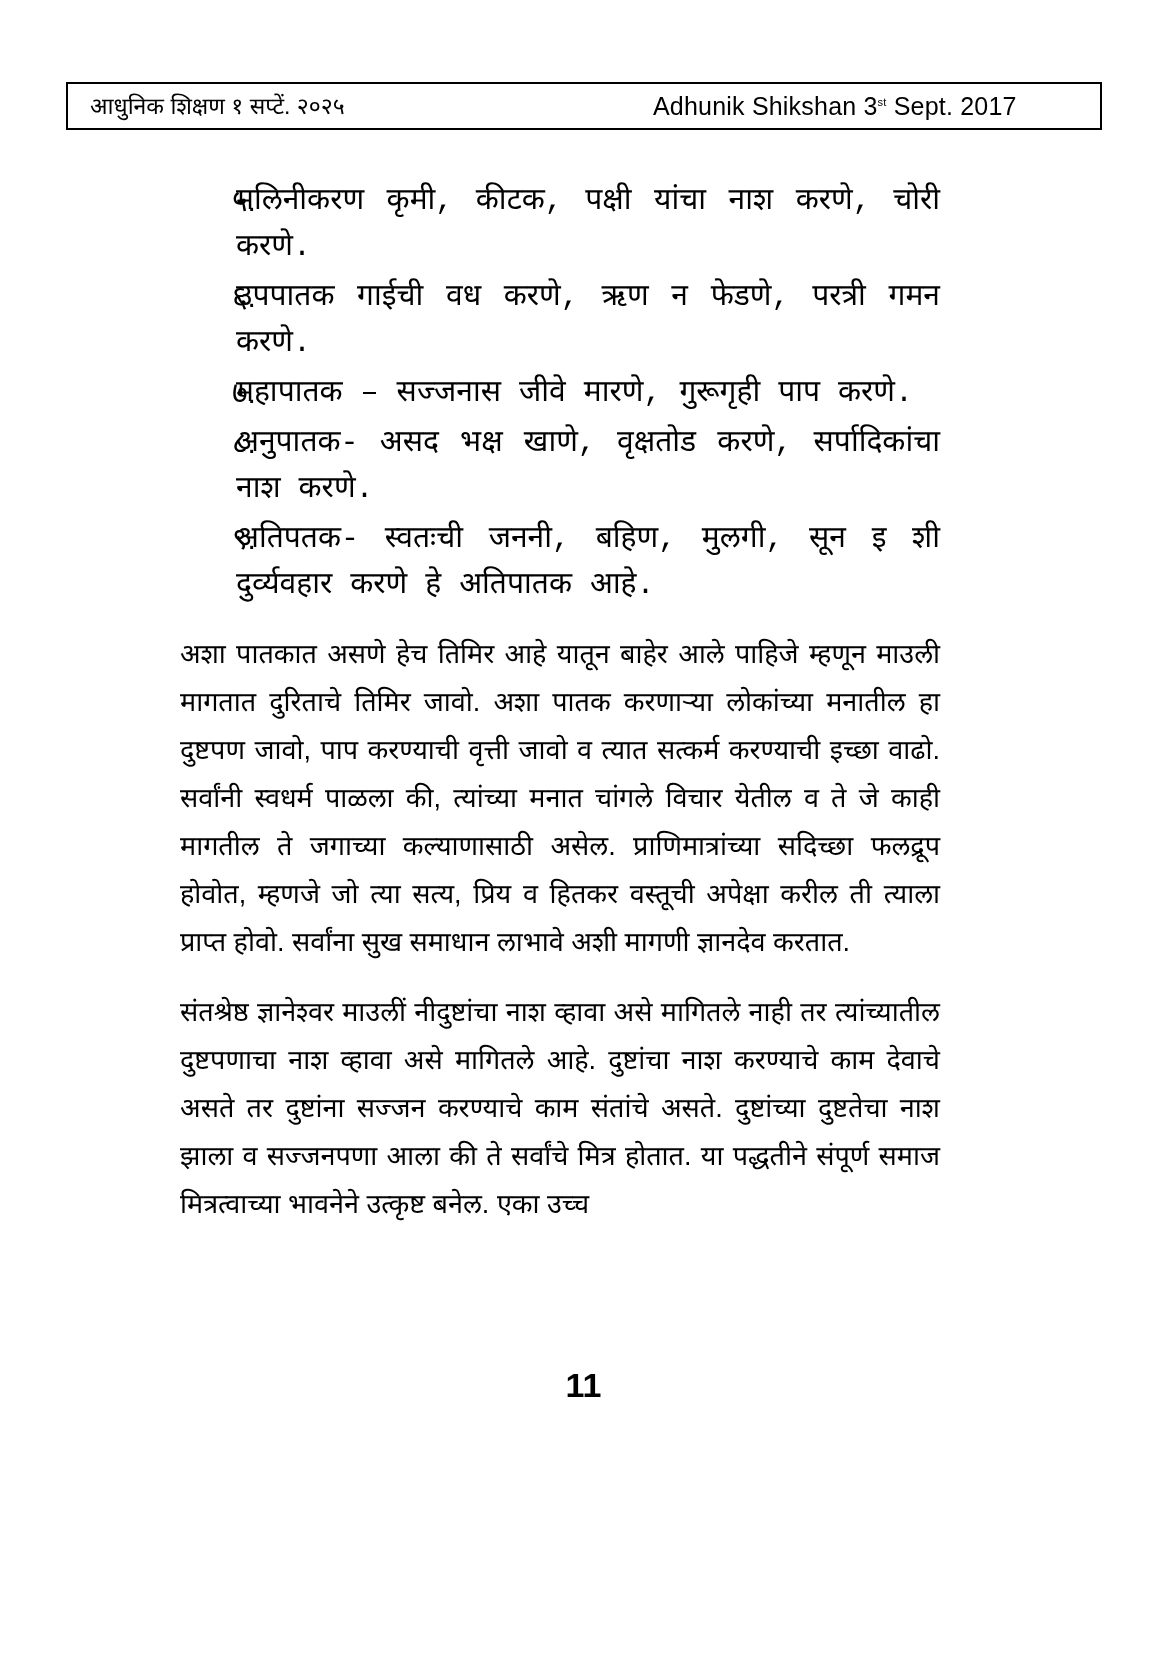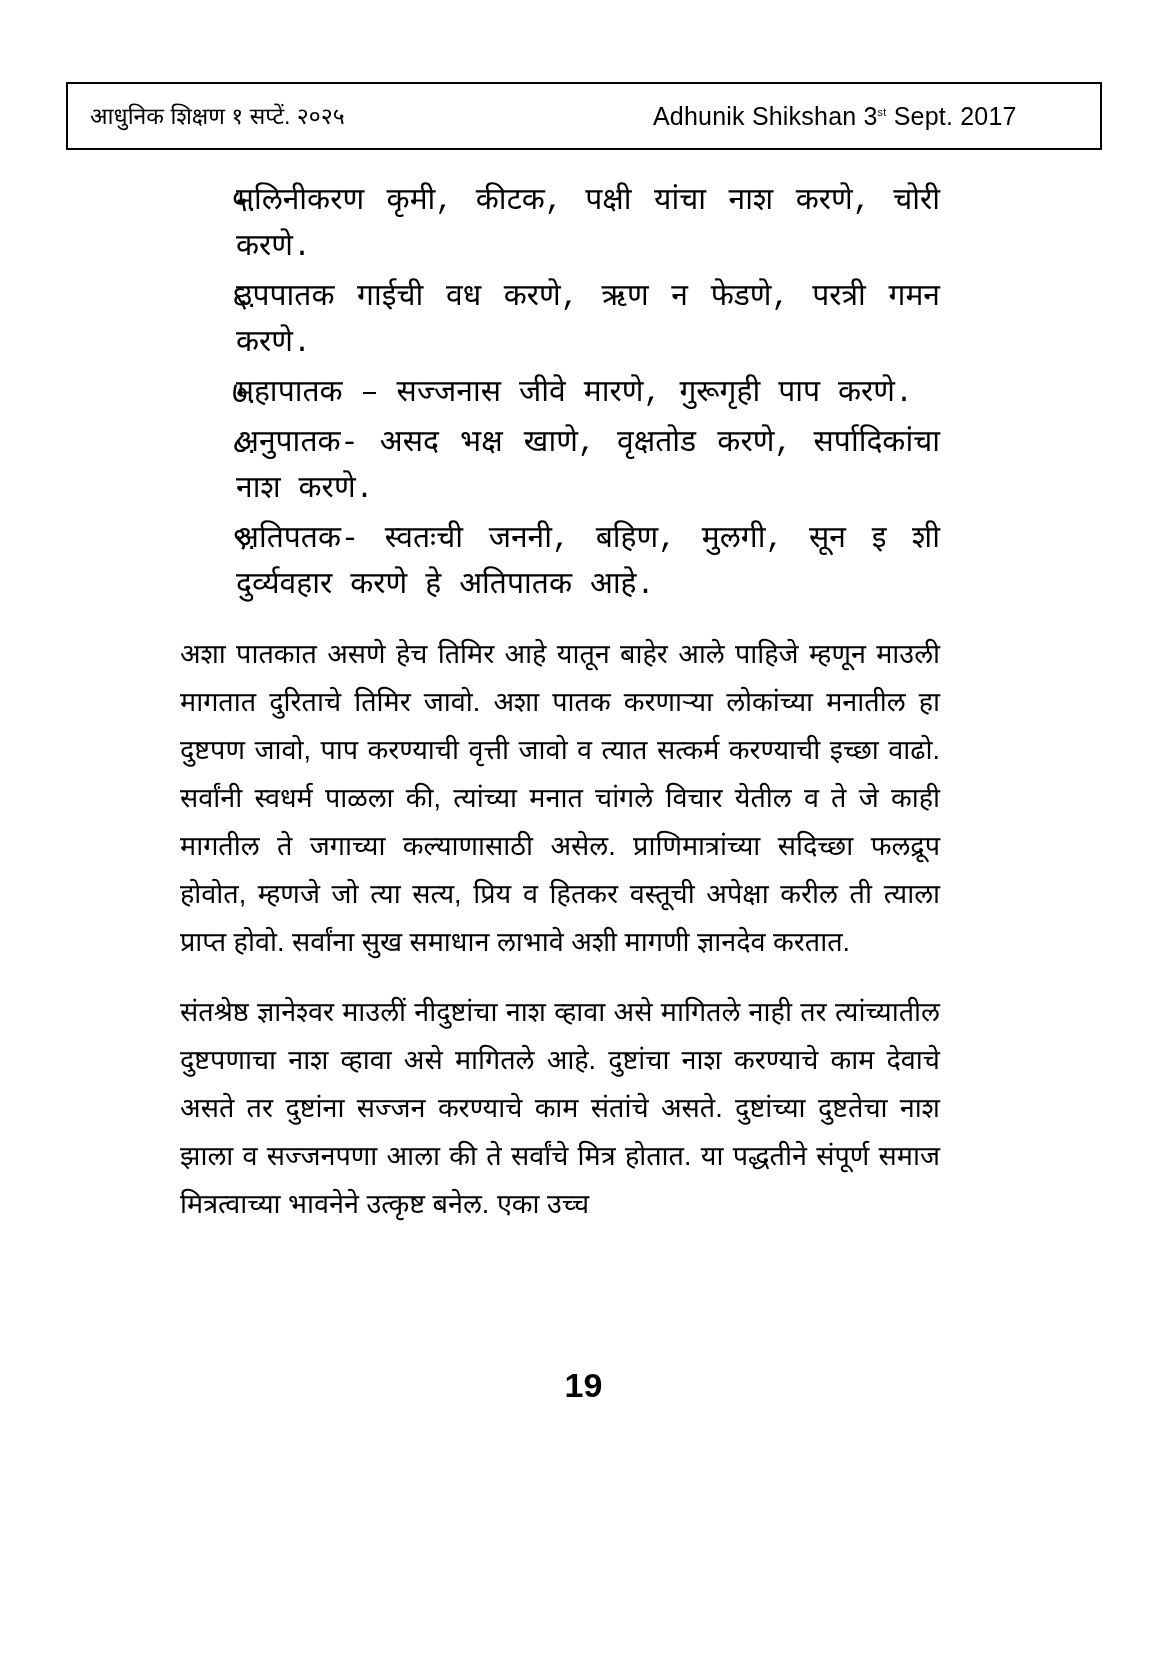--- a/index.html
+++ b/index.html
@@ -20,21 +20,21 @@
     color: #000000;
     overflow: hidden;
   }
 
   
   .header-box {
     position: absolute;
     left: 66px;
     top: 82px;
     width: 1036px;
-    height: 68px;
+    height: 48px;
     border: 2px solid #000000;
     box-sizing: border-box;
     display: flex;
     align-items: center;
   }
 
   .header-left {
     position: absolute;
     left: 22px;
     font-family: "Liberation Sans", "DejaVu Sans", sans-serif;
@@ -180,15 +180,15 @@
     <div class="list-gap"></div>
 
     <p class="body-para">अशा पातकात असणे हेच तिमिर आहे यातून बाहेर आले पाहिजे म्हणून माउली मागतात दुरिताचे तिमिर जावो. अशा पातक करणाऱ्या लोकांच्या मनातील हा दुष्टपण जावो, पाप करण्याची वृत्ती जावो व त्यात सत्कर्म करण्याची इच्छा वाढो. सर्वांनी स्वधर्म पाळला की, त्यांच्या मनात चांगले विचार येतील व ते जे काही मागतील ते जगाच्या कल्याणासाठी असेल. प्राणिमात्रांच्या सदिच्छा फलद्रूप होवोत, म्हणजे जो त्या सत्य, प्रिय व हितकर वस्तूची अपेक्षा करील ती त्याला प्राप्त होवो. सर्वांना सुख समाधान लाभावे अशी मागणी ज्ञानदेव करतात.</p>
 
     <div class="para-gap"></div>
 
     <p class="body-para">संतश्रेष्ठ ज्ञानेश्वर माउलीं नीदुष्टांचा नाश व्हावा असे मागितले नाही तर त्यांच्यातील  दुष्टपणाचा नाश व्हावा असे मागितले आहे. दुष्टांचा नाश करण्याचे काम देवाचे असते तर दुष्टांना सज्जन करण्याचे काम संतांचे असते. दुष्टांच्या दुष्टतेचा नाश झाला व सज्जनपणा आला की ते सर्वांचे मित्र होतात. या पद्धतीने संपूर्ण समाज मित्रत्वाच्या भावनेने उत्कृष्ट बनेल. एका उच्च</p>
 
   </div>
 
-  <div class="page-number">19</div>
+  <div class="page-number">11</div>
 
 </div>
 
 </body></html>

